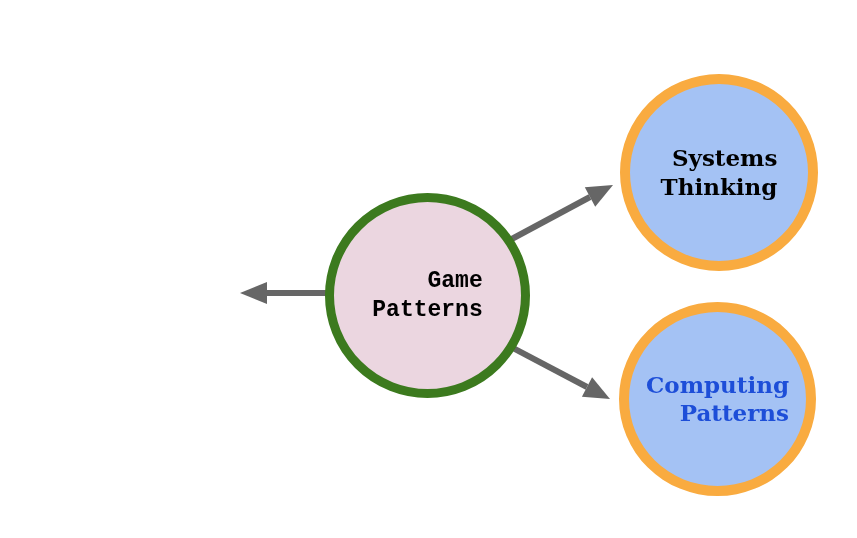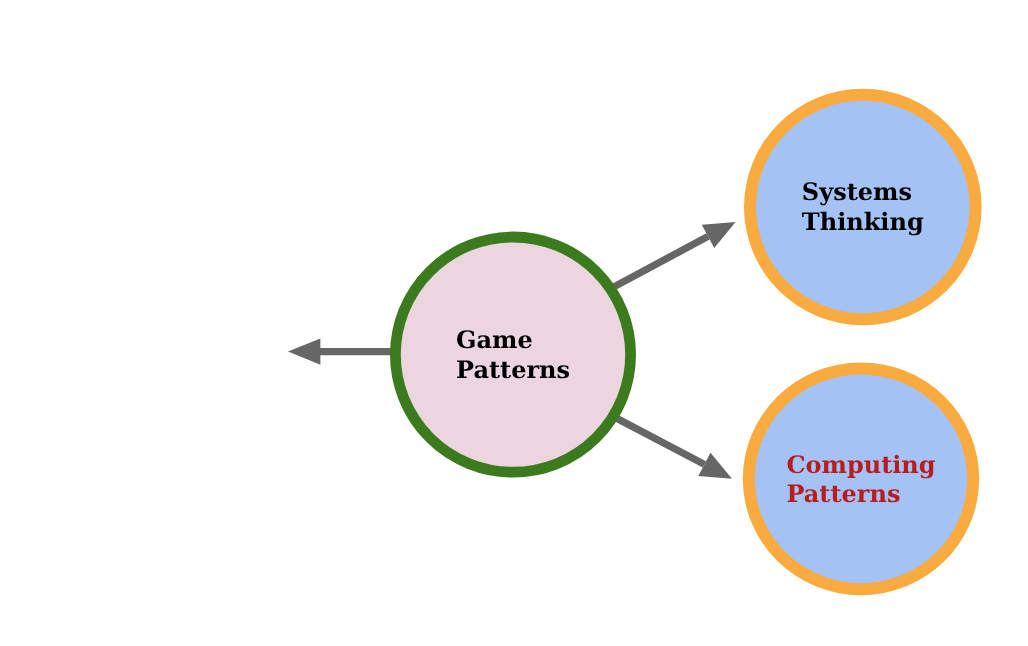--- a/index.html
+++ b/index.html
@@ -31,23 +31,23 @@
     position: absolute;
     border-radius: 50%;
     border-style: solid;
     box-sizing: border-box;
     display: flex;
     align-items: center;
     justify-content: center;
   }
   .node-label {
     white-space: pre-line;
-    text-align: left;
+    text-align: right;
     font-weight: bold;
-    font-size: 20px;
+    font-size: 23px;
     line-height: 1.22;
     letter-spacing: 0px;
     color: #000000;
   }
   .node-coding    { left: 38px;  top: 198px; width: 192px; height: 193px; border-width: 10px; }
   .node-game      { left: 325px; top: 193px; width: 205px; height: 205px; border-width: 9px;  }
   .node-systems   { left: 620px; top: 74px;  width: 198px; height: 197px; border-width: 10px; }
   .node-computing { left: 619px; top: 302px; width: 197px; height: 194px; border-width: 10px; }
 </style>
 </head>
@@ -58,28 +58,28 @@
   <svg class="edges" width="857" height="538" viewBox="0 0 857 538" style="--edge-color: #666666;">
     <line x1="330" y1="293" x2="266" y2="293"></line>
     <polygon points="240,293 267,282 267,304"></polygon>
     <line x1="508" y1="241" x2="590" y2="197"></line>
     <polygon points="613,185 584.8,187.3 595.2,206.7"></polygon>
     <line x1="509" y1="346" x2="587" y2="387"></line>
     <polygon points="610,399 592.1,377.3 581.9,396.7"></polygon>
   </svg>
 
 
-  <div class="node node-game" style="background-color: rgb(235, 214, 224); border-color: rgb(60, 122, 30);">
+  <div class="node node-game" style="background-color: rgb(235, 214, 224); border-color: rgb(60, 122, 30); font-family: Liberation Mono, monospace;">
     <span class="node-label" style="color: rgb(0, 0, 0);">Game
 Patterns</span>
   </div>
 
   <div class="node node-systems" style="background-color: rgb(164, 194, 244); border-color: rgb(249, 171, 64);">
     <span class="node-label" style="color: rgb(0, 0, 0);">Systems
 Thinking</span>
   </div>
 
   <div class="node node-computing" style="background-color: rgb(164, 194, 244); border-color: rgb(249, 171, 64);">
-    <span class="node-label" style="color: #b91c1c;">Computing
+    <span class="node-label" style="color: #1d4ed8;">Computing
 Patterns</span>
   </div>
 
 </div>
 
 </body></html>

